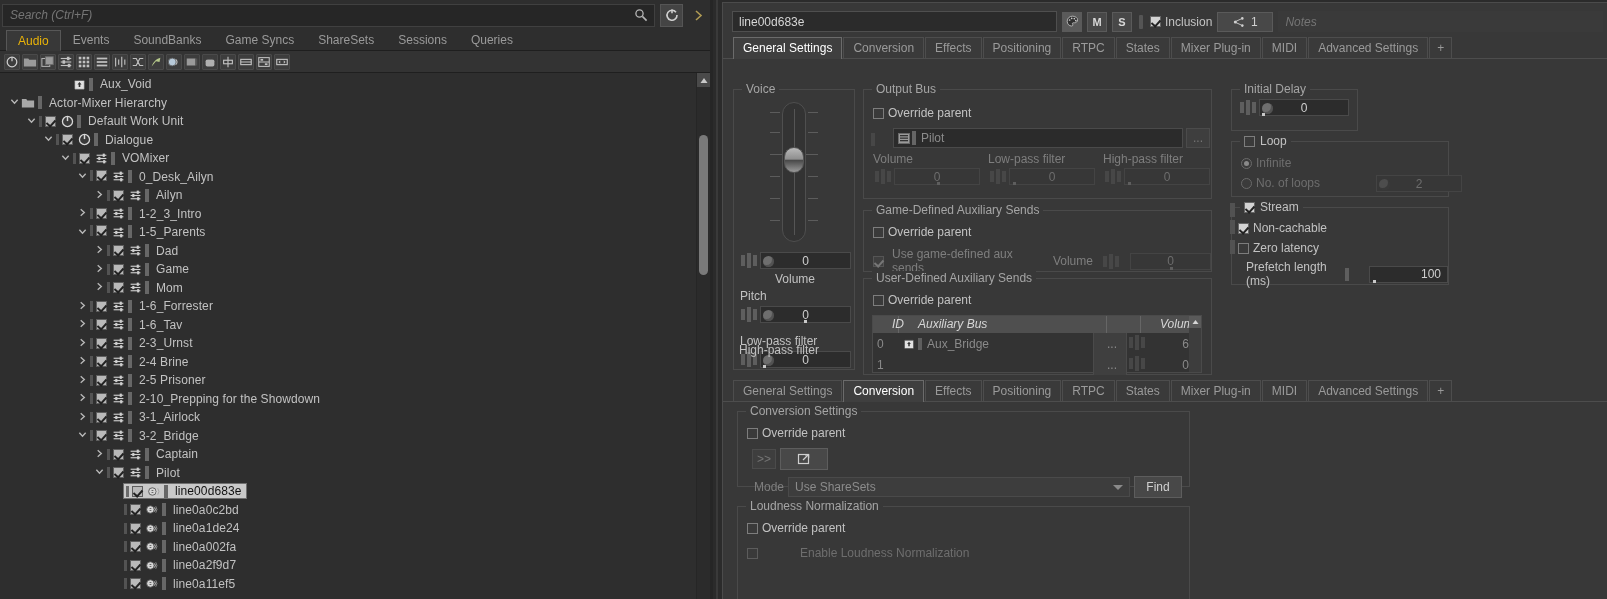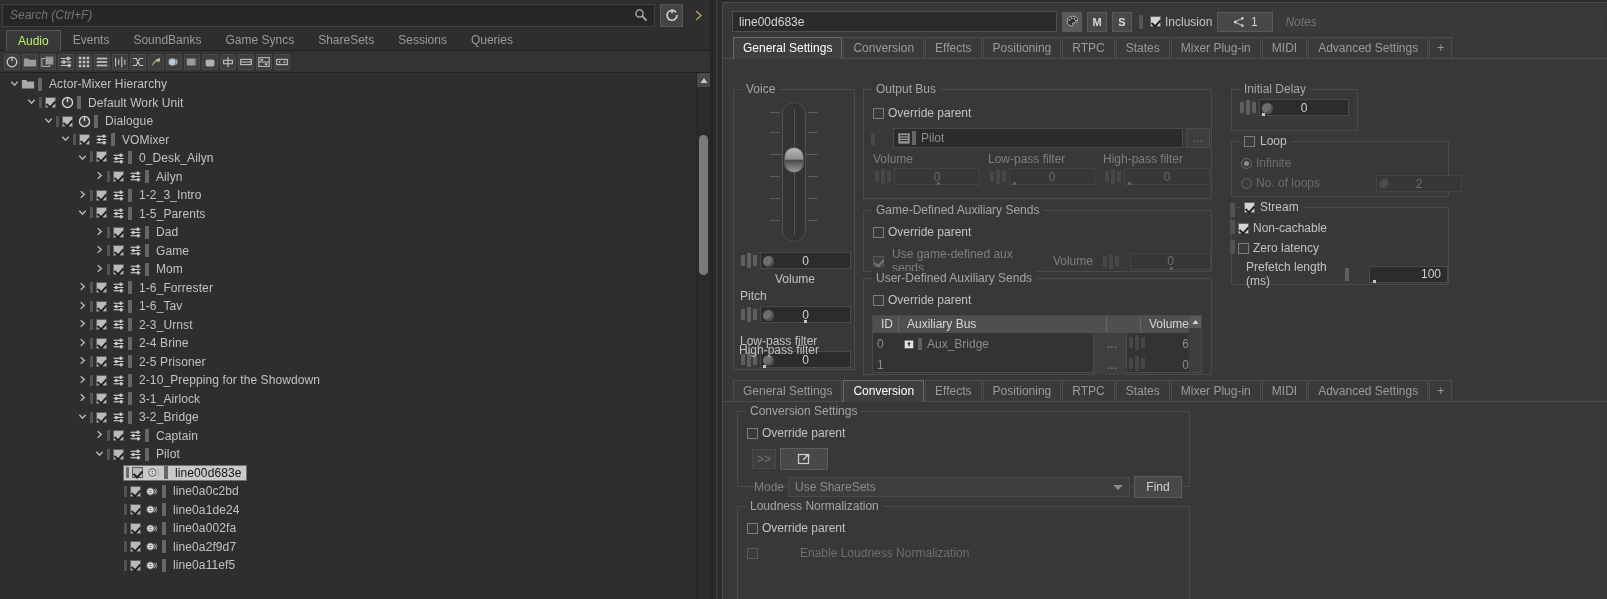--- a/index.html
+++ b/index.html
@@ -35,21 +35,21 @@
 
   .tabstrip{
     height:22px; display:flex; align-items:flex-end; background:#2e2e2e;
     border-bottom:1px solid #1f1f1f; padding-left:6px;
   }
   .tabstrip .tab{
     height:21px; line-height:21px; padding:0 11px; font-size:12px; color:#9a9a9a;
     background:#2e2e2e; border:1px solid transparent; border-bottom:none; cursor:default;
   }
   .tabstrip .tab.active{
-    color:#bef264; background:#383838; border-color:#575757; border-bottom:1px solid #383838;
+    color:#eab308; background:#383838; border-color:#575757; border-bottom:1px solid #383838;
     margin-bottom:-1px;
   }
 
   .toolbar2{
     height:22px; display:flex; align-items:center; gap:2px; padding:0 4px;
     background:#333333; border-bottom:1px solid #1f1f1f;
   }
   .tb-ico{
     width:16px; height:16px; background:#3d3d3d; border:1px solid #4a4a4a; border-radius:1px;
     display:flex;align-items:center;justify-content:center;
@@ -187,21 +187,21 @@
     display:flex; align-items:center; justify-content:center;
   }
   .btn.dis{ background:#3e3e3e; border-color:#4b4b4b; color:#757575; }
 
   .radio{ width:11px;height:11px;border-radius:50%;border:1px solid #6a6a6a;background:#3b3b3b;position:relative;flex:0 0 11px;}
   .radio.on:after{content:"";position:absolute;left:2px;top:2px;width:5px;height:5px;border-radius:50%;background:#8a8a8a;}
 
   
   .auxtable{ position:absolute; border:1px solid #4a4a4a; background:#333; }
   .auxhead{ display:flex; height:17px; background:#4f4f4f; color:#d6d6d6; font-size:12px; }
-  .auxhead div{ border-right:1px solid #666; padding-left:8px; line-height:17px; }
+  .auxhead div{ border-right:1px solid #666; padding-left:19px; line-height:17px;font-style:italic; }
   .auxrow{ display:flex; height:21px; font-size:12px; color:#8a8a8a; align-items:center; }
   .auxrow .c{ height:21px; display:flex; align-items:center; padding-left:4px; }
   .auxsb{ position:absolute; right:0; top:0; width:12px; bottom:0; background:#3d3d3d; }
   .auxsb .up{ height:12px; display:flex;align-items:center;justify-content:center; background:#5a5a5a;}
 
   .dd{
     background:#3d3d3d; border:1px solid #4a4a4a; height:20px; display:flex; align-items:center;
     color:#8b8b8b; font-size:12px; padding:0 6px; justify-content:space-between;
   }
   .select-caret{ width:0;height:0;border-left:5px solid transparent;border-right:5px solid transparent;border-top:5px solid #8a8a8a;}
@@ -362,20 +362,34 @@
         <div class="tb-ico">
           <svg width="14" height="14" viewBox="0 0 16 16">
             <rect x="2" y="5" width="12" height="6" fill="none" stroke="#c0c0c0" stroke-width="1.3"></rect>
             <path d="M4 8 L6 6 L6 10 Z M12 8 L10 6 L10 10 Z" fill="#c0c0c0"></path>
           </svg>
         </div>
       </div>
 
     <div class="treewrap">
       <div class="tree" id="tree">
+          <div class="row">
+            <span style="width: 59px; flex: 0 0 59px;"></span>
+            <span class="chev none"></span>
+            <span class="" style="display: flex; align-items: center;">
+              <span class="ico">
+                <svg width="13" height="13" viewBox="0 0 16 16">
+                  <rect x="2" y="3" width="12" height="11" rx="1" fill="#e2e2e2" stroke="#555"></rect>
+                  <path d="M8 5 L5.5 8 L7 8 L7 11 L9 11 L9 8 L10.5 8 Z" fill="#333"></path>
+                </svg>
+              </span>
+              <span class="colorbar"></span>
+              <span class="lbl">Aux_Void</span>
+            </span>
+          </div>
           <div class="row">
             <span style="width: 8px; flex: 0 0 8px;"></span>
             <span class="chev"><svg width="9" height="9" viewBox="0 0 10 10">
                 <path d="M1.5 3 L5 7 L8.5 3" fill="none" stroke="#b8b8b8" stroke-width="1.5"></path>
               </svg></span>
             <span class="" style="display: flex; align-items: center;">
               <span class="ico">
                 <svg width="14" height="14" viewBox="0 0 16 16">
                   <path d="M1 3.5 L6 3.5 L7.2 5 L15 5 L15 13 L1 13 Z" fill="#a8a8a8"></path>
                 </svg>

